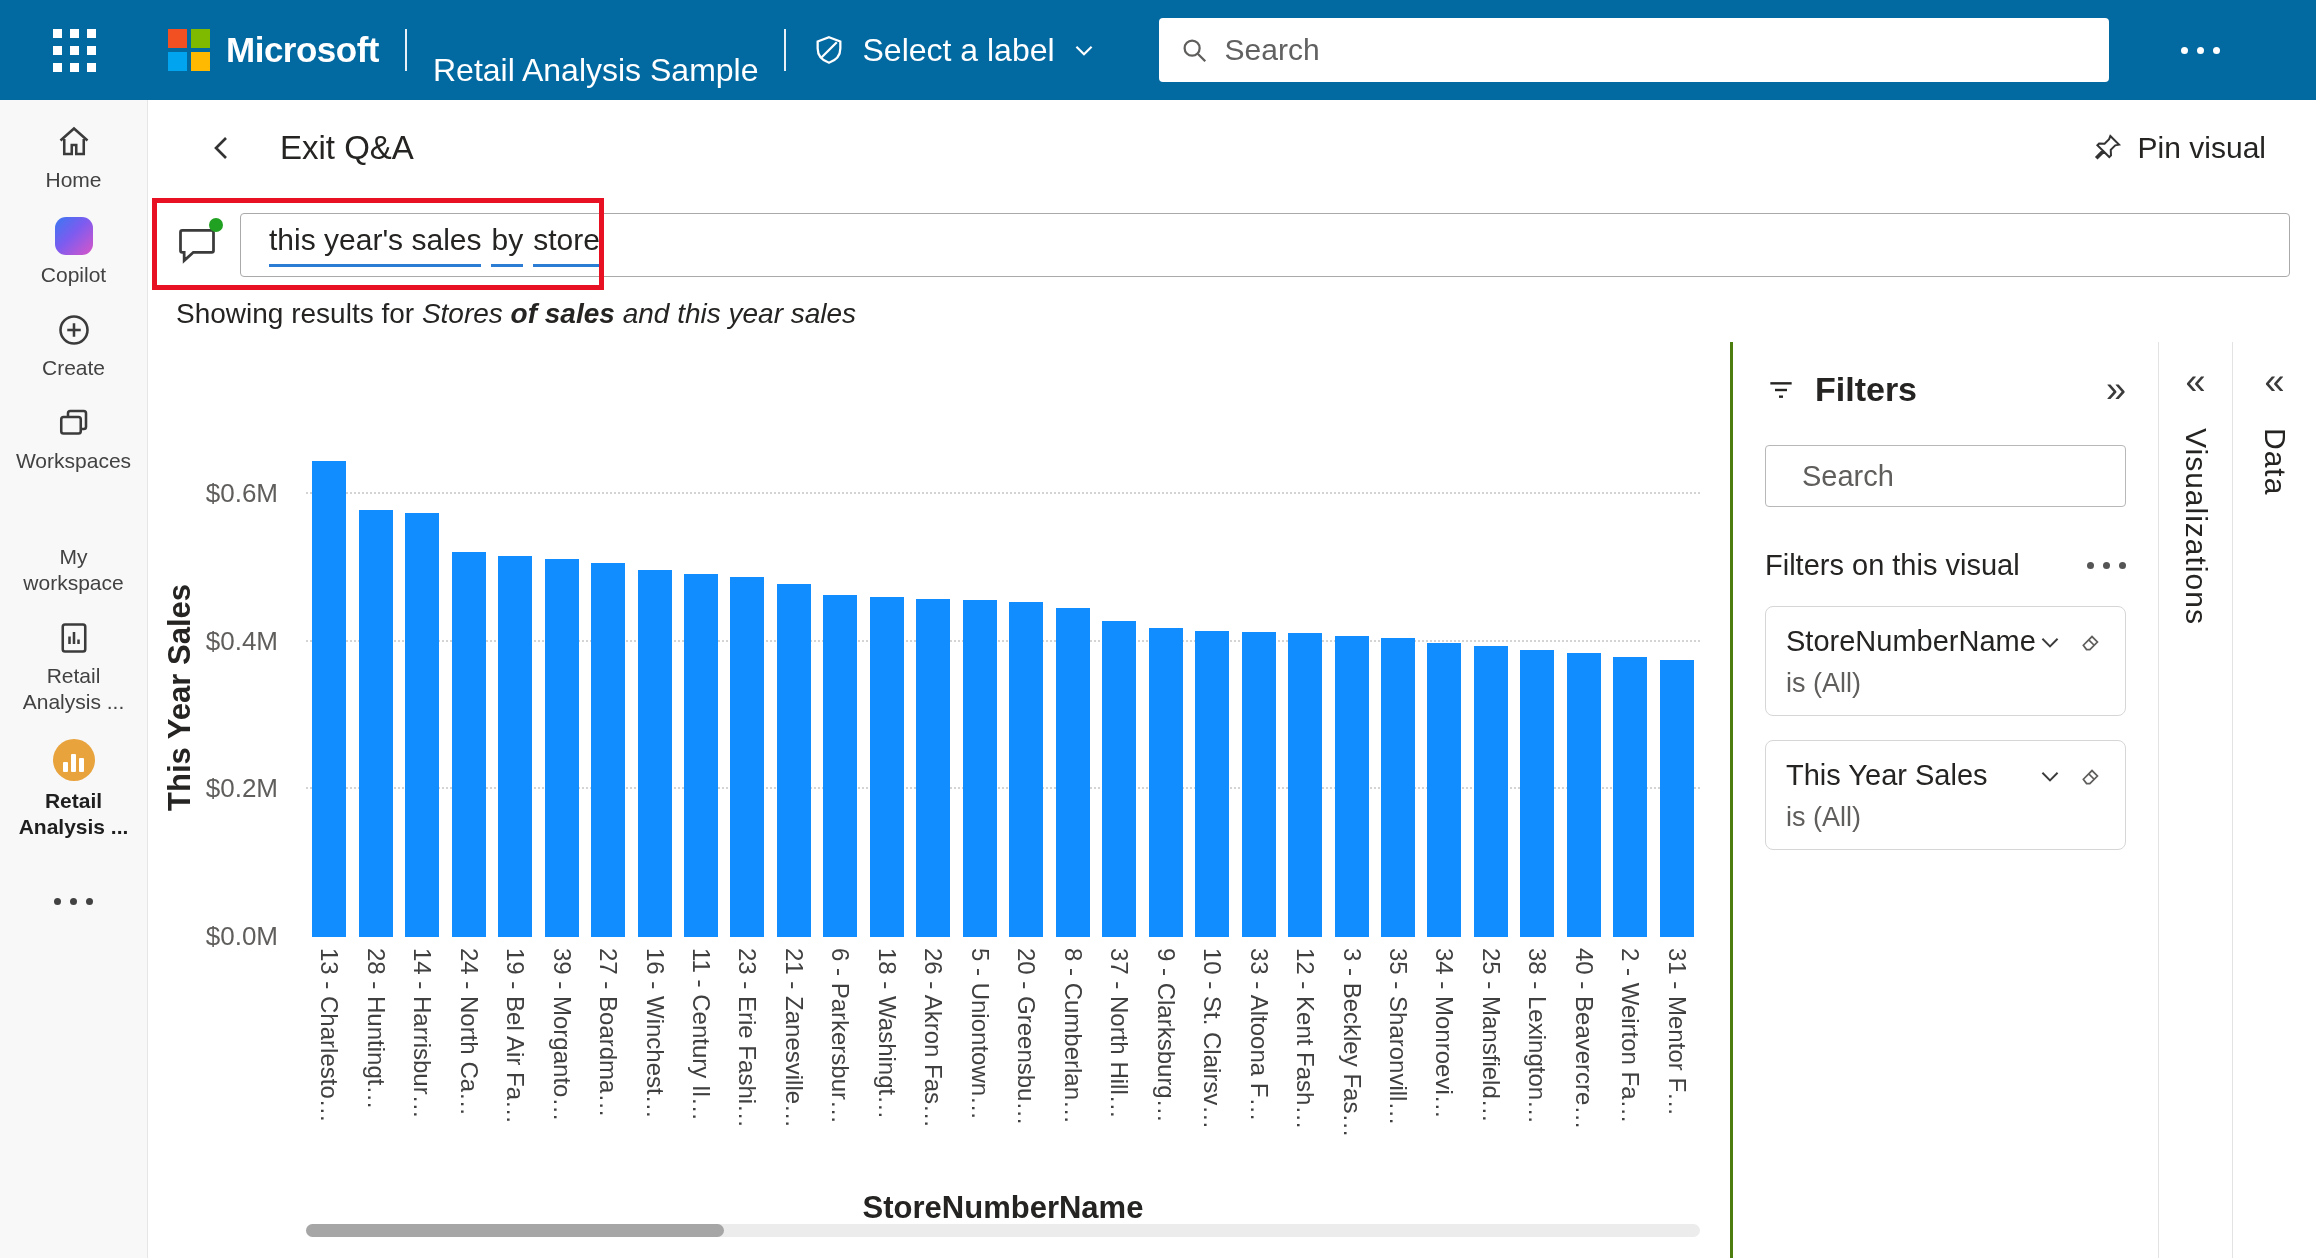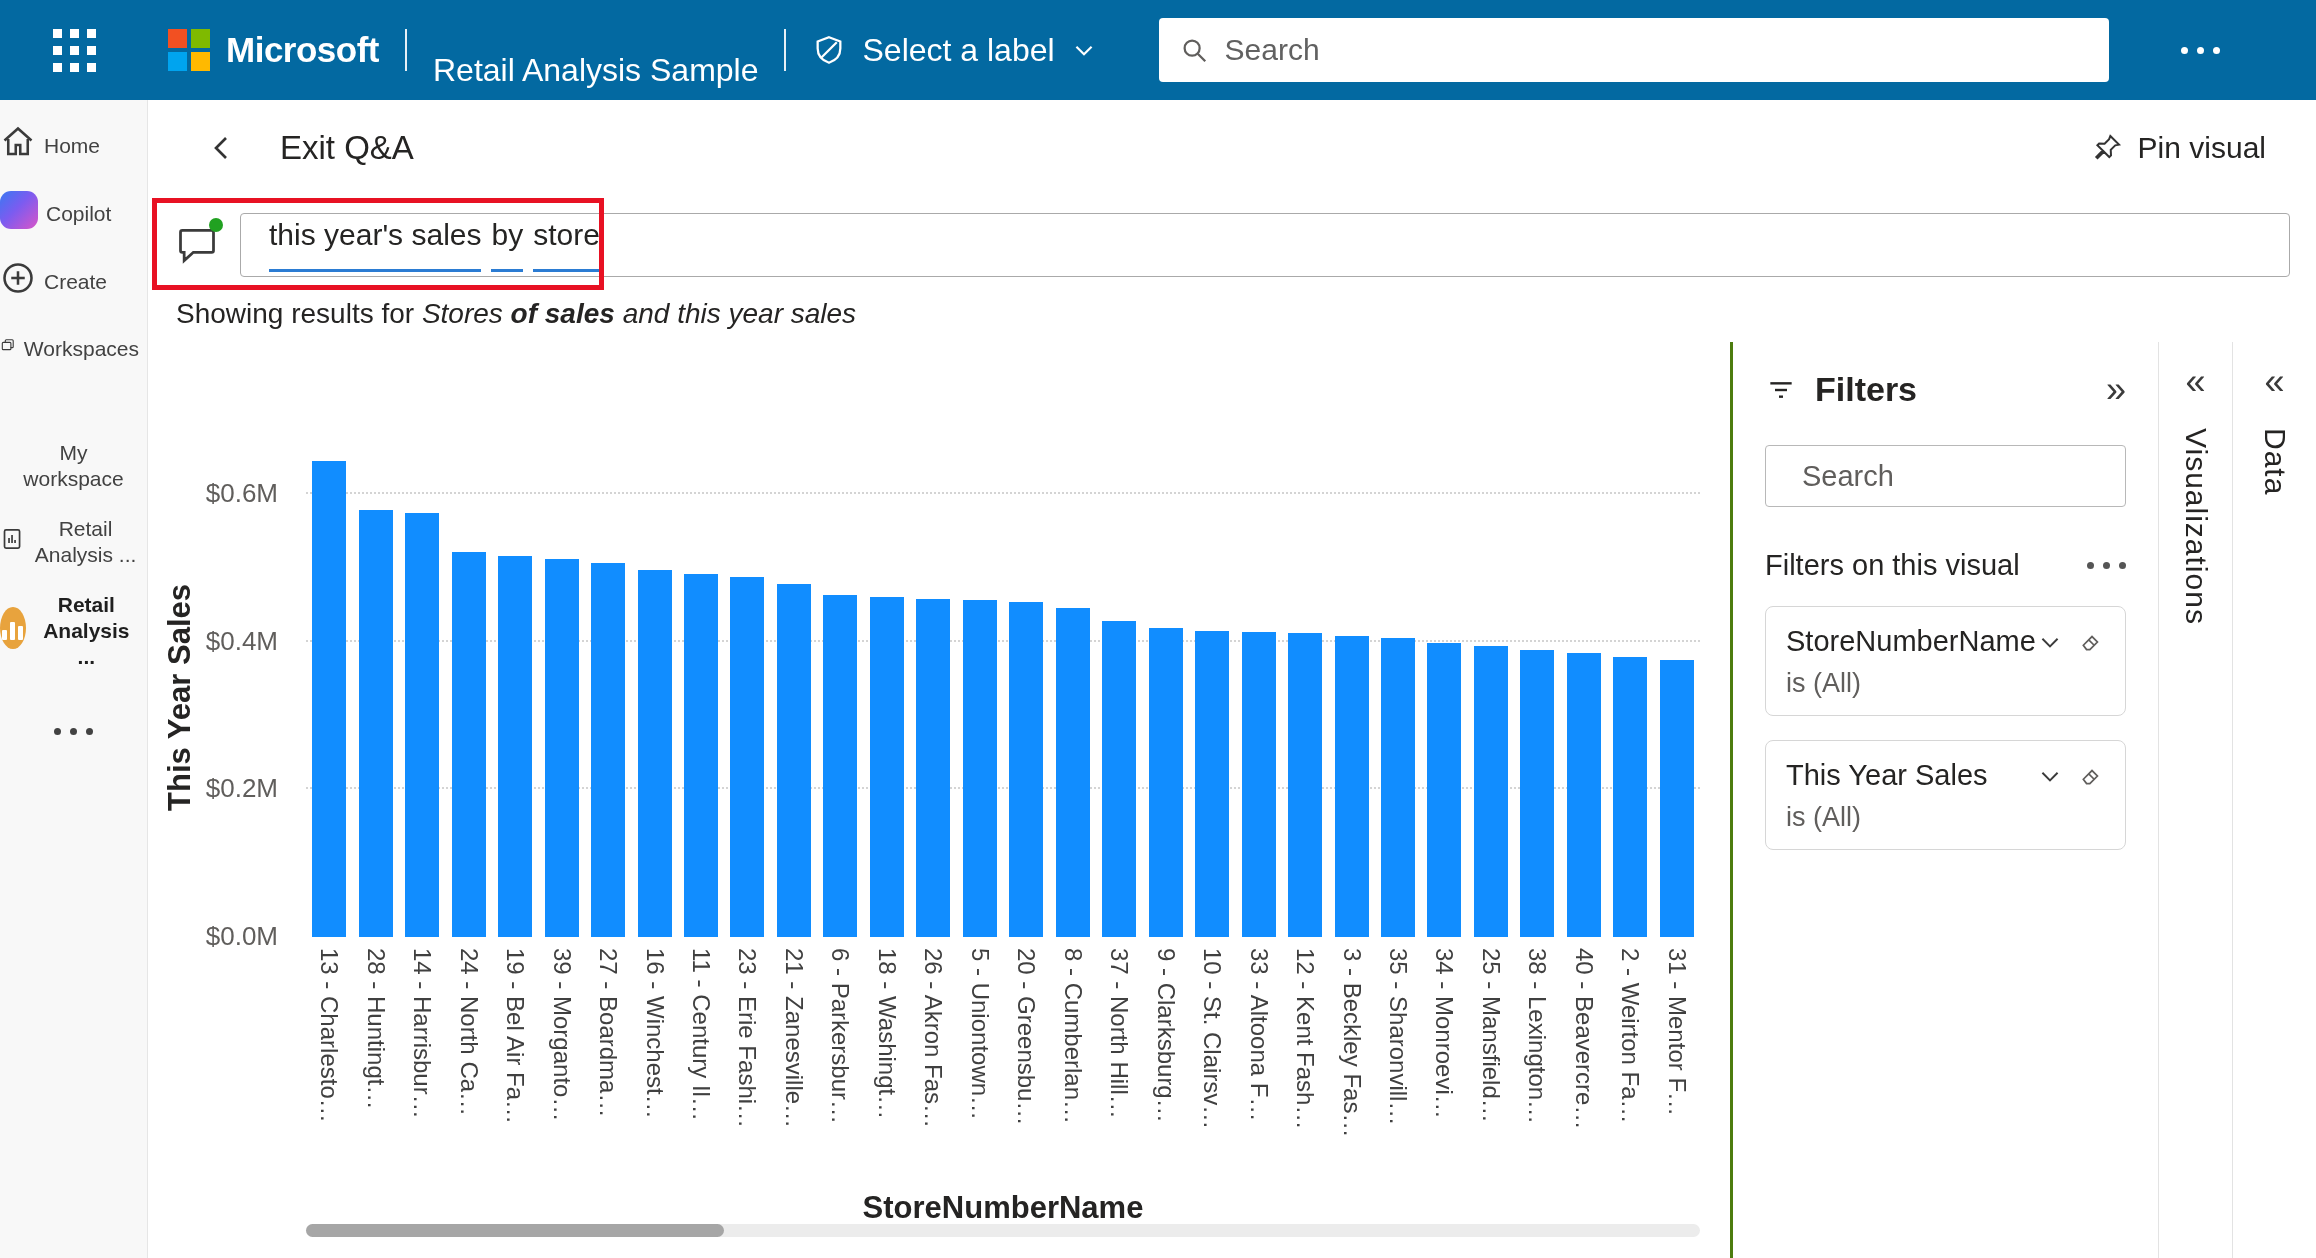--- a/index.html
+++ b/index.html
@@ -25,21 +25,21 @@
                       font-family:inherit; color:#252423; background:transparent; }
   .search-box input::placeholder { color:#616161; }
   .dots { display:flex; gap:9px; align-items:center; cursor:pointer; }
   .dots i { width:7px; height:7px; border-radius:50%; background:currentColor; display:block; }
   .topbar-more { margin-left:72px; margin-right:46px; color:#fff; }
 
   
   .sidebar { position:absolute; left:0; top:100px; width:148px; bottom:0; background:#f8f8f8;
              border-right:1px solid #e6e6e6; display:flex; flex-direction:column;
              align-items:center; padding-top:24px; }
-  .nav-item { display:flex; flex-direction:row; align-items:center; width:100%;
+  .nav-item { display:flex; flex-direction:column; align-items:center; width:100%;
               margin-bottom:24px; cursor:pointer; text-align:center; }
   .nav-item svg, .nav-item .icon-box { margin-bottom:7px; }
   .nav-label { font-size:21px; line-height:26px; color:#424242; padding:0 8px; }
   .nav-item.active .nav-label { color:#1f1f1f; font-weight:700; }
   .nav-spacer { height:46px; }
   .copilot-icon { width:38px; height:38px; border-radius:11px;
                   background:linear-gradient(135deg,#3a78f2 0%,#7b5cf0 45%,#d955c8 100%); }
   .app-icon { width:42px; height:42px; border-radius:50%; background:#e8a33d;
               display:flex; align-items:flex-end; justify-content:center; gap:3px; padding-bottom:9px; }
   .app-icon i { width:5px; background:#fff; display:block; border-radius:1px; }
@@ -55,21 +55,21 @@
                 color:#252423; cursor:pointer; }
 
   .qna-row { position:relative; height:98px; flex:0 0 auto; display:flex; align-items:center;
              padding:0 26px 0 26px; }
   .qna-icon { position:relative; width:46px; height:44px; }
   .green-dot { position:absolute; top:-5px; right:-3px; width:14px; height:14px;
                border-radius:50%; background:#21a121; }
   .qna-input { flex:1; height:64px; border:1px solid #aaa; border-radius:4px; margin-left:20px;
                display:flex; align-items:center; padding:0 28px; font-size:30px; color:#252423;
                gap:10px; cursor:text; }
-  .term { border-bottom:3px solid #2b7cd3; padding-bottom:17px; }
+  .term { border-bottom:3px solid #2b7cd3; padding-bottom:7px; }
   .red-annotation { position:absolute; left:4px; top:2px; width:452px; height:92px;
                     border:5px solid #e81123; pointer-events:none; z-index:10; }
 
   .showing-row { flex:0 0 auto; padding:4px 0 12px 28px; font-size:28px; color:#252423; }
   .phrase { font-style:italic; cursor:pointer; }
   .phrase b { font-weight:700; }
 
   .content-row { flex:1; display:flex; min-height:0; }
 
   

